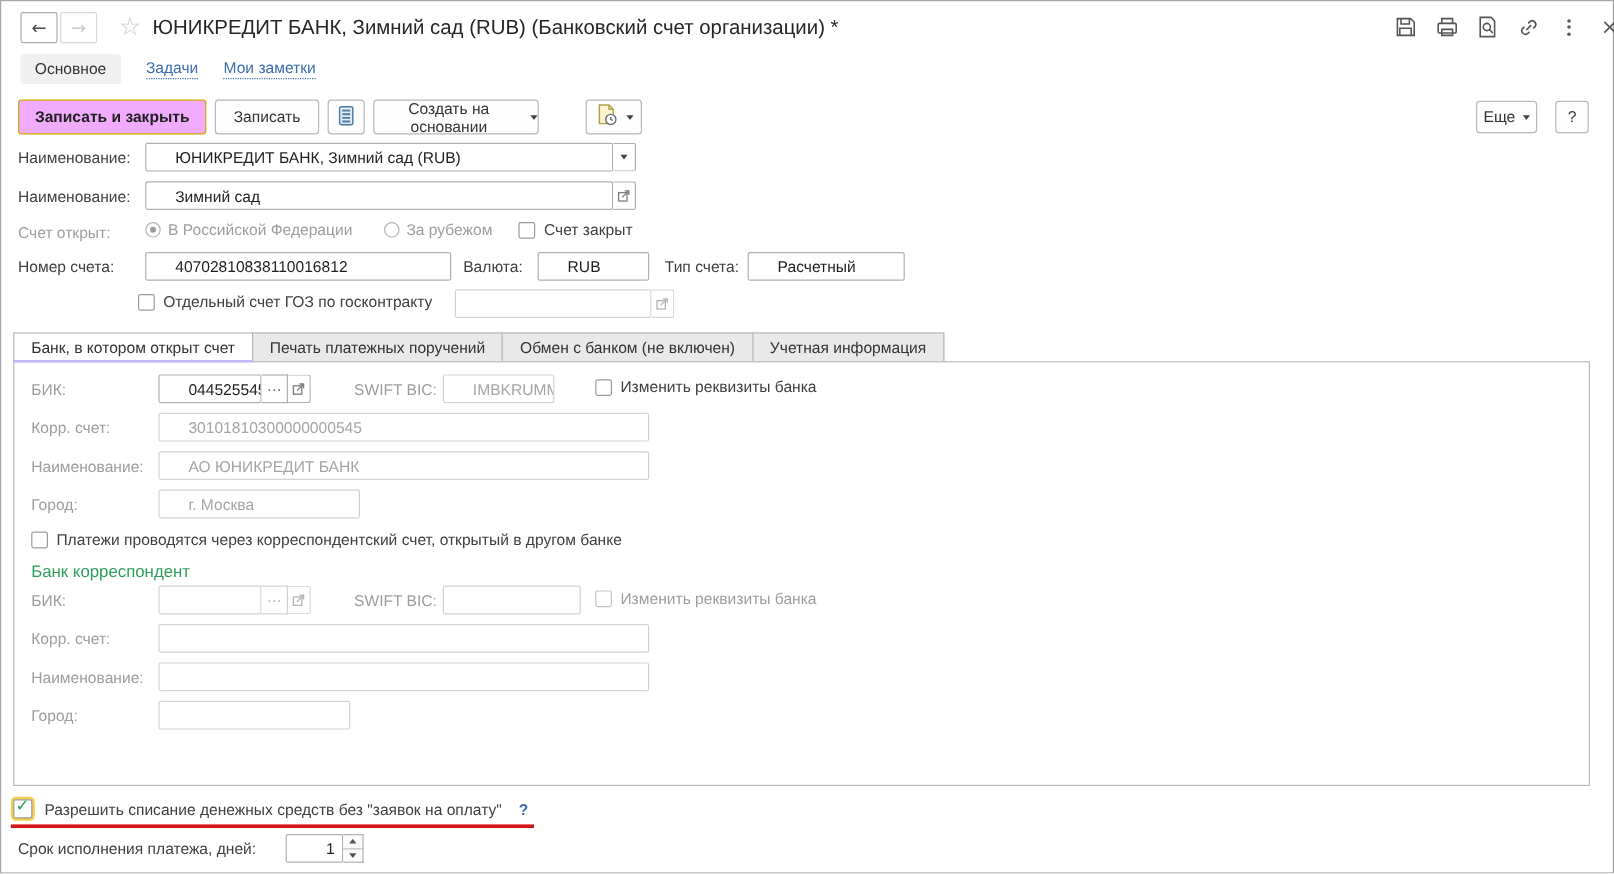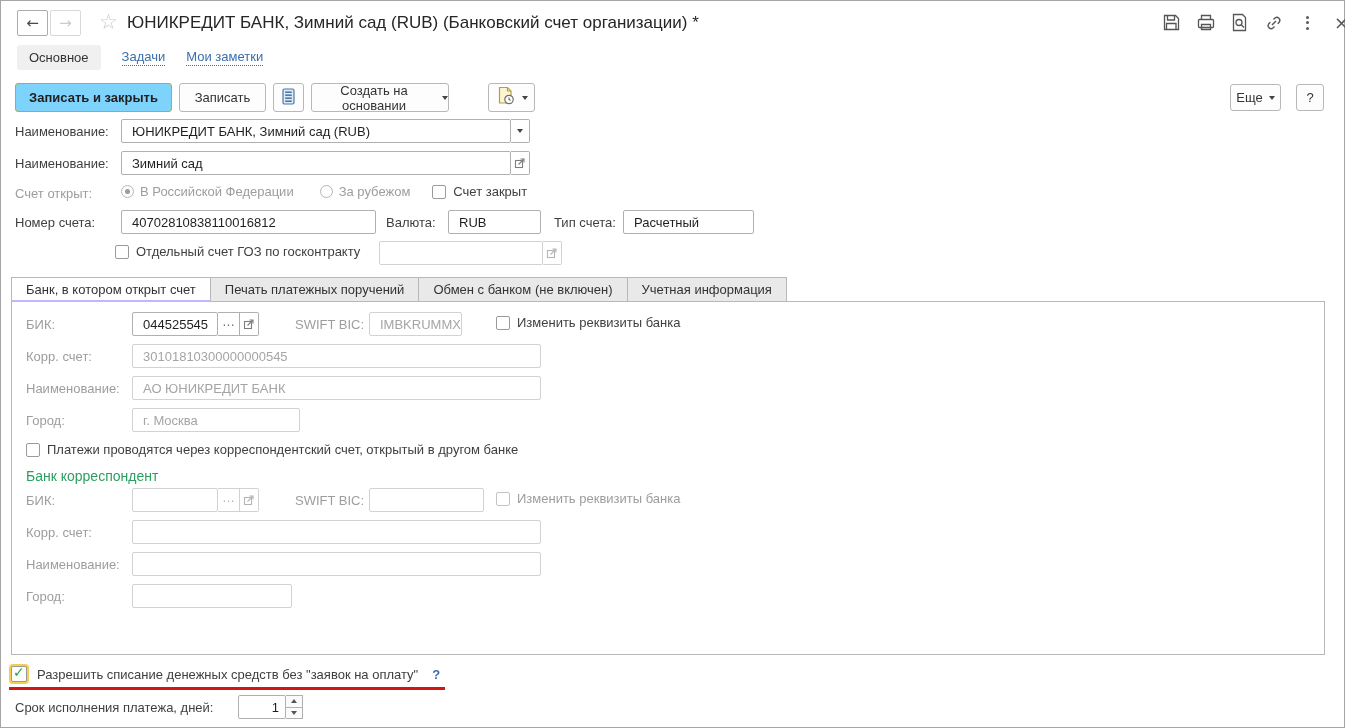--- a/index.html
+++ b/index.html
@@ -26,31 +26,31 @@
 
   
   .navpill { background:#f0f0f0; border-radius:3px; padding:5px 12px; color:#333; cursor:pointer; }
   .navlink { color:#3a6fad; text-decoration:none; border-bottom:1px dotted #3a6fad;
              cursor:pointer; padding-bottom:1px; }
 
   
   .btn { height:29px; border:1px solid #b8b8b8; border-radius:3px; background:#fdfdfd;
          color:#333; font-size:13px; display:flex; align-items:center; justify-content:center;
          gap:6px; cursor:pointer; font-family:"Liberation Sans", sans-serif; }
-  .btn.yellow { background:#7dd3fc; border-color:#cfa900; font-weight:bold; color:#1f1f1f; }
+  .btn.yellow { background:#f0abfc; border-color:#cfa900; font-weight:bold; color:#1f1f1f; }
   .dd { width:0; height:0; border-left:3.5px solid transparent; border-right:3.5px solid transparent;
         border-top:4px solid #444; display:inline-block; }
 
   
   .lbl { white-space:nowrap; }
   .dark { color:#3f3f3f; }
   .gray { color:#9d9d9d; }
   .field { display:flex; height:24px; }
   .inp { flex:1; height:24px; border:1px solid #b0b0b0; border-radius:2px; background:#fff;
-         padding:4px 6px 0 10px; color:#1f1f1f; white-space:nowrap; overflow:hidden; }
+         padding:4px 6px 0 24px; color:#1f1f1f; white-space:nowrap; overflow:hidden; }
   .inp.dis { border-color:#d2d2d2; color:#a5a5a5; }
   .fbtn { width:19px; height:24px; border:1px solid #b0b0b0; border-left:none; border-radius:0 2px 2px 0;
           background:#fff; display:flex; align-items:center; justify-content:center; cursor:pointer; }
   .fbtn.dis { border-color:#d2d2d2; }
   .dots { width:22px; height:24px; border:1px solid #b0b0b0; border-left:none; background:#fff;
           color:#6e6e6e; display:flex; align-items:center; justify-content:center;
           padding-bottom:6px; cursor:pointer; }
 
   .radio { width:13px; height:13px; border:1px solid #b5b5b5; border-radius:50%; background:#fff;
            display:inline-block; position:relative; flex:none; }

